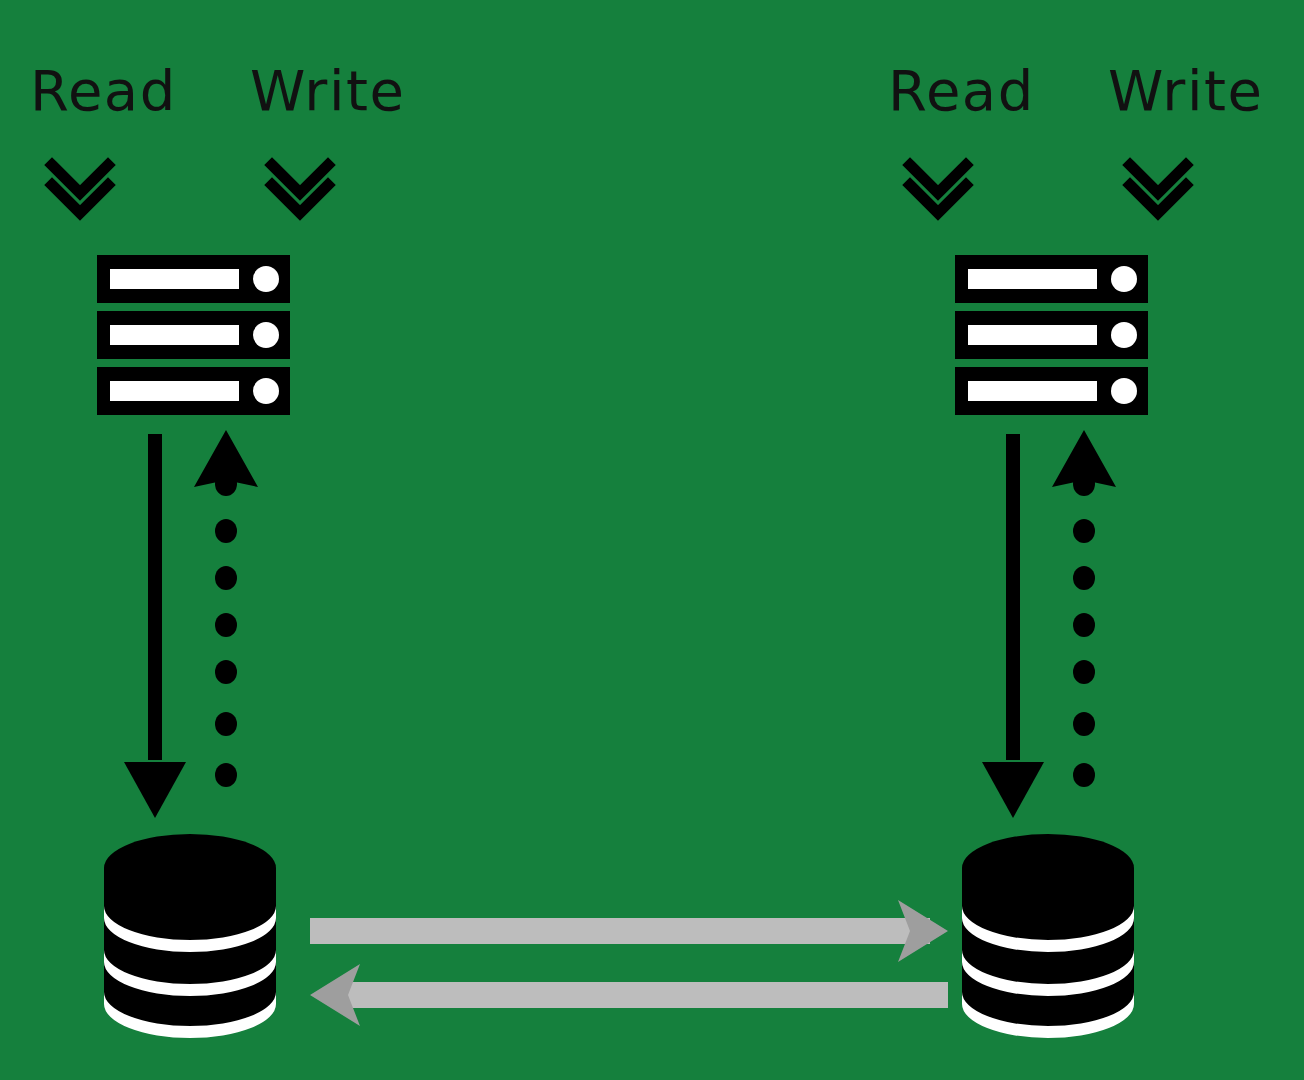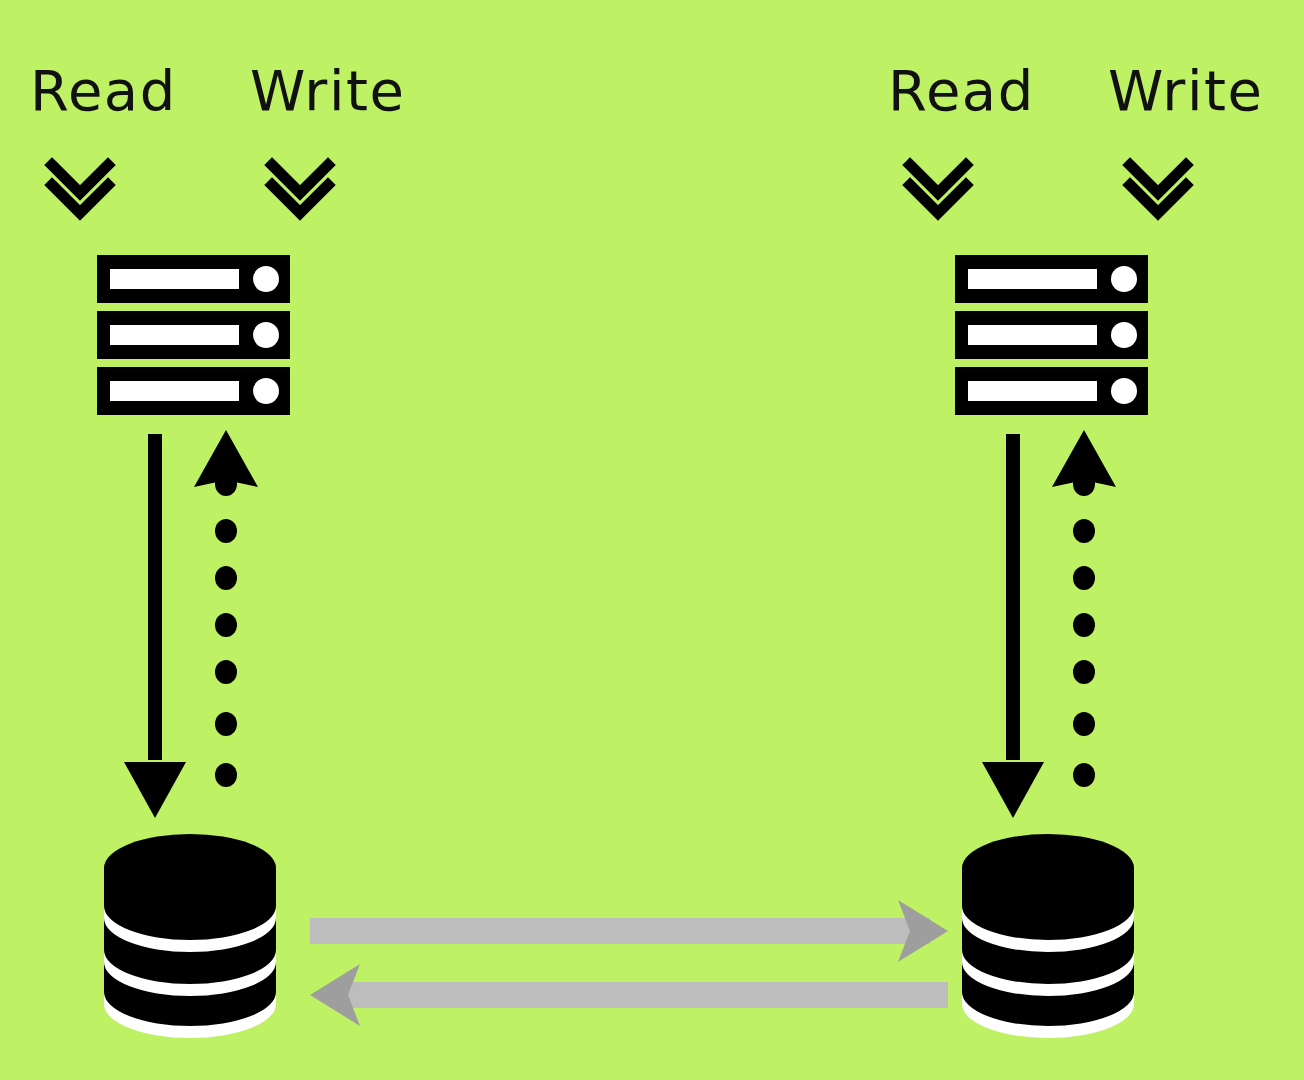--- a/index.html
+++ b/index.html
@@ -11,21 +11,21 @@
   body {
     width: 1304px;
     height: 1080px;
     overflow: hidden;
     font-family: "DejaVu Sans", sans-serif;
   }
   #diagram-root {
     position: relative;
     width: 1304px;
     height: 1080px;
-    background: #bef264;
+    background: #15803d;
   }
   #diagram-svg {
     position: absolute;
     top: 0;
     left: 0;
     width: 1304px;
     height: 1080px;
     display: block;
   }
   .label-text {

